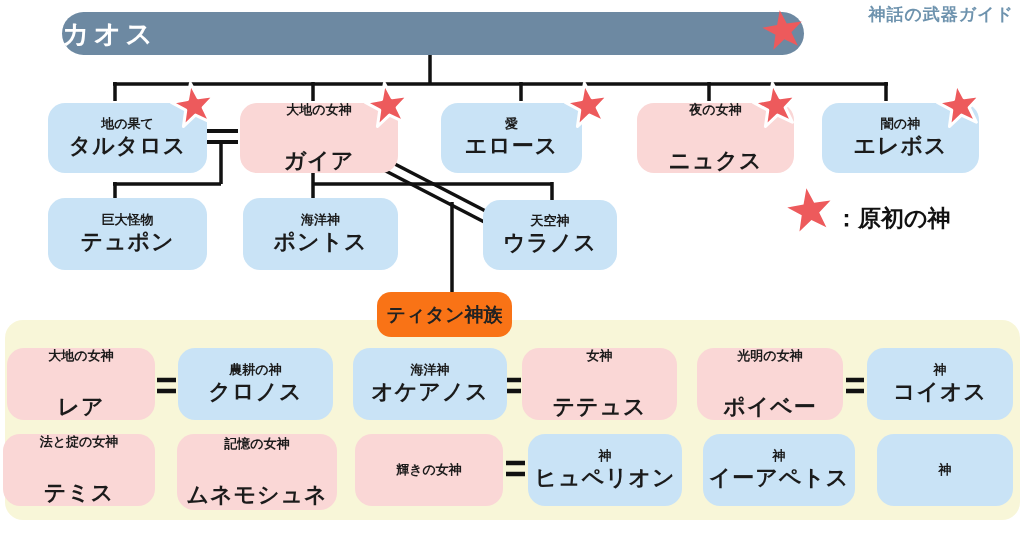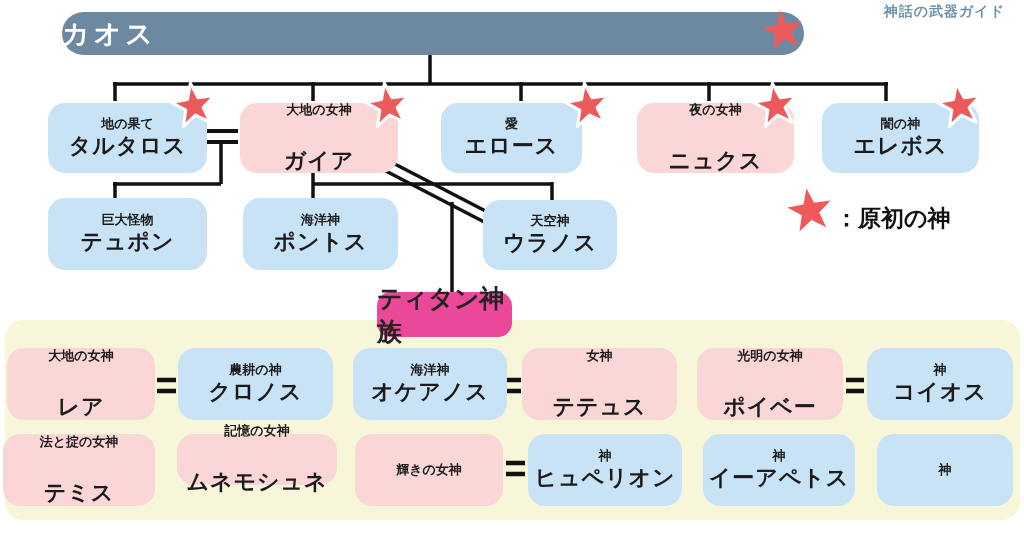--- a/index.html
+++ b/index.html
@@ -11,35 +11,35 @@
   .panel{
     position:absolute;left:5px;top:320px;width:1015px;height:200px;
     background:#f8f6d8;border-radius:18px;z-index:1;
   }
   .chaos-bar{
     position:absolute;left:62px;top:12px;width:742px;height:43px;border-radius:22px;
     background:#6d89a2;color:#ffffff;display:flex;align-items:center;justify-content:flex-start;
     font-size:27px;letter-spacing:4px;z-index:3;
   }
   .page-title{
-    position:absolute;top:3px;right:19px;font-size:14px;letter-spacing:1px;
+    position:absolute;top:3px;right:10px;font-size:17px;letter-spacing:1px;
     color:#6e93ae;font-weight:800;z-index:3;
   }
   .node{
     position:absolute;border-radius:17px;display:flex;flex-direction:column;
     align-items:center;justify-content:center;text-align:center;z-index:3;line-height:1.25;
   }
   .node.blue{background:#c9e3f6;}
   .node.pink{background:#fad7d6;gap:29px;}
   .epithet{font-size:13px;font-weight:800;}
   .gname{font-size:22px;font-weight:800;letter-spacing:1px;}
   .titan-label{
     position:absolute;left:377px;top:292px;width:135px;height:45px;border-radius:14px;
-    background:#ec4899;color:#222;display:flex;align-items:center;justify-content:center;
-    font-size:25px;font-weight:800;z-index:4;
+    background:#f97316;color:#222;display:flex;align-items:center;justify-content:center;
+    font-size:19px;font-weight:800;z-index:4;
   }
   .star{position:absolute;z-index:5;overflow:visible;transform:rotate(-9deg);}
   .star polygon{fill:#ed5a5c;}
   .star.outlined polygon{stroke:#ffffff;stroke-width:1.6;stroke-linejoin:round;}
   .legend{
     position:absolute;left:787px;top:188px;display:flex;align-items:flex-end;z-index:3;
   }
   .legend .legend-star{width:46px;height:46px;overflow:visible;transform:rotate(-9deg);}
   .legend .legend-star polygon{fill:#ed5a5c;}
   .legend-text{font-size:23px;font-weight:800;color:#111;margin-left:2px;}
@@ -161,21 +161,21 @@
   </div>
   <div class="node blue" style="left:867px;top:348px;width:146px;height:72px">
     <span class="epithet">神</span>
     <span class="gname">コイオス</span>
   </div>
 
   <div class="node pink" style="left:3px;top:434px;width:152px;height:72px">
     <span class="epithet">法と掟の女神</span>
     <span class="gname">テミス</span>
   </div>
-  <div class="node pink" style="left:177px;top:434px;width:160px;height:51px">
+  <div class="node pink" style="left:177px;top:434px;width:160px;height:76px">
     <span class="epithet">記憶の女神</span>
     <span class="gname">ムネモシュネ</span>
   </div>
   <div class="node pink" style="left:355px;top:434px;width:148px;height:72px">
     <span class="epithet">輝きの女神</span>
   </div>
   <div class="node blue" style="left:528px;top:434px;width:154px;height:72px">
     <span class="epithet">神</span>
     <span class="gname">ヒュペリオン</span>
   </div>

